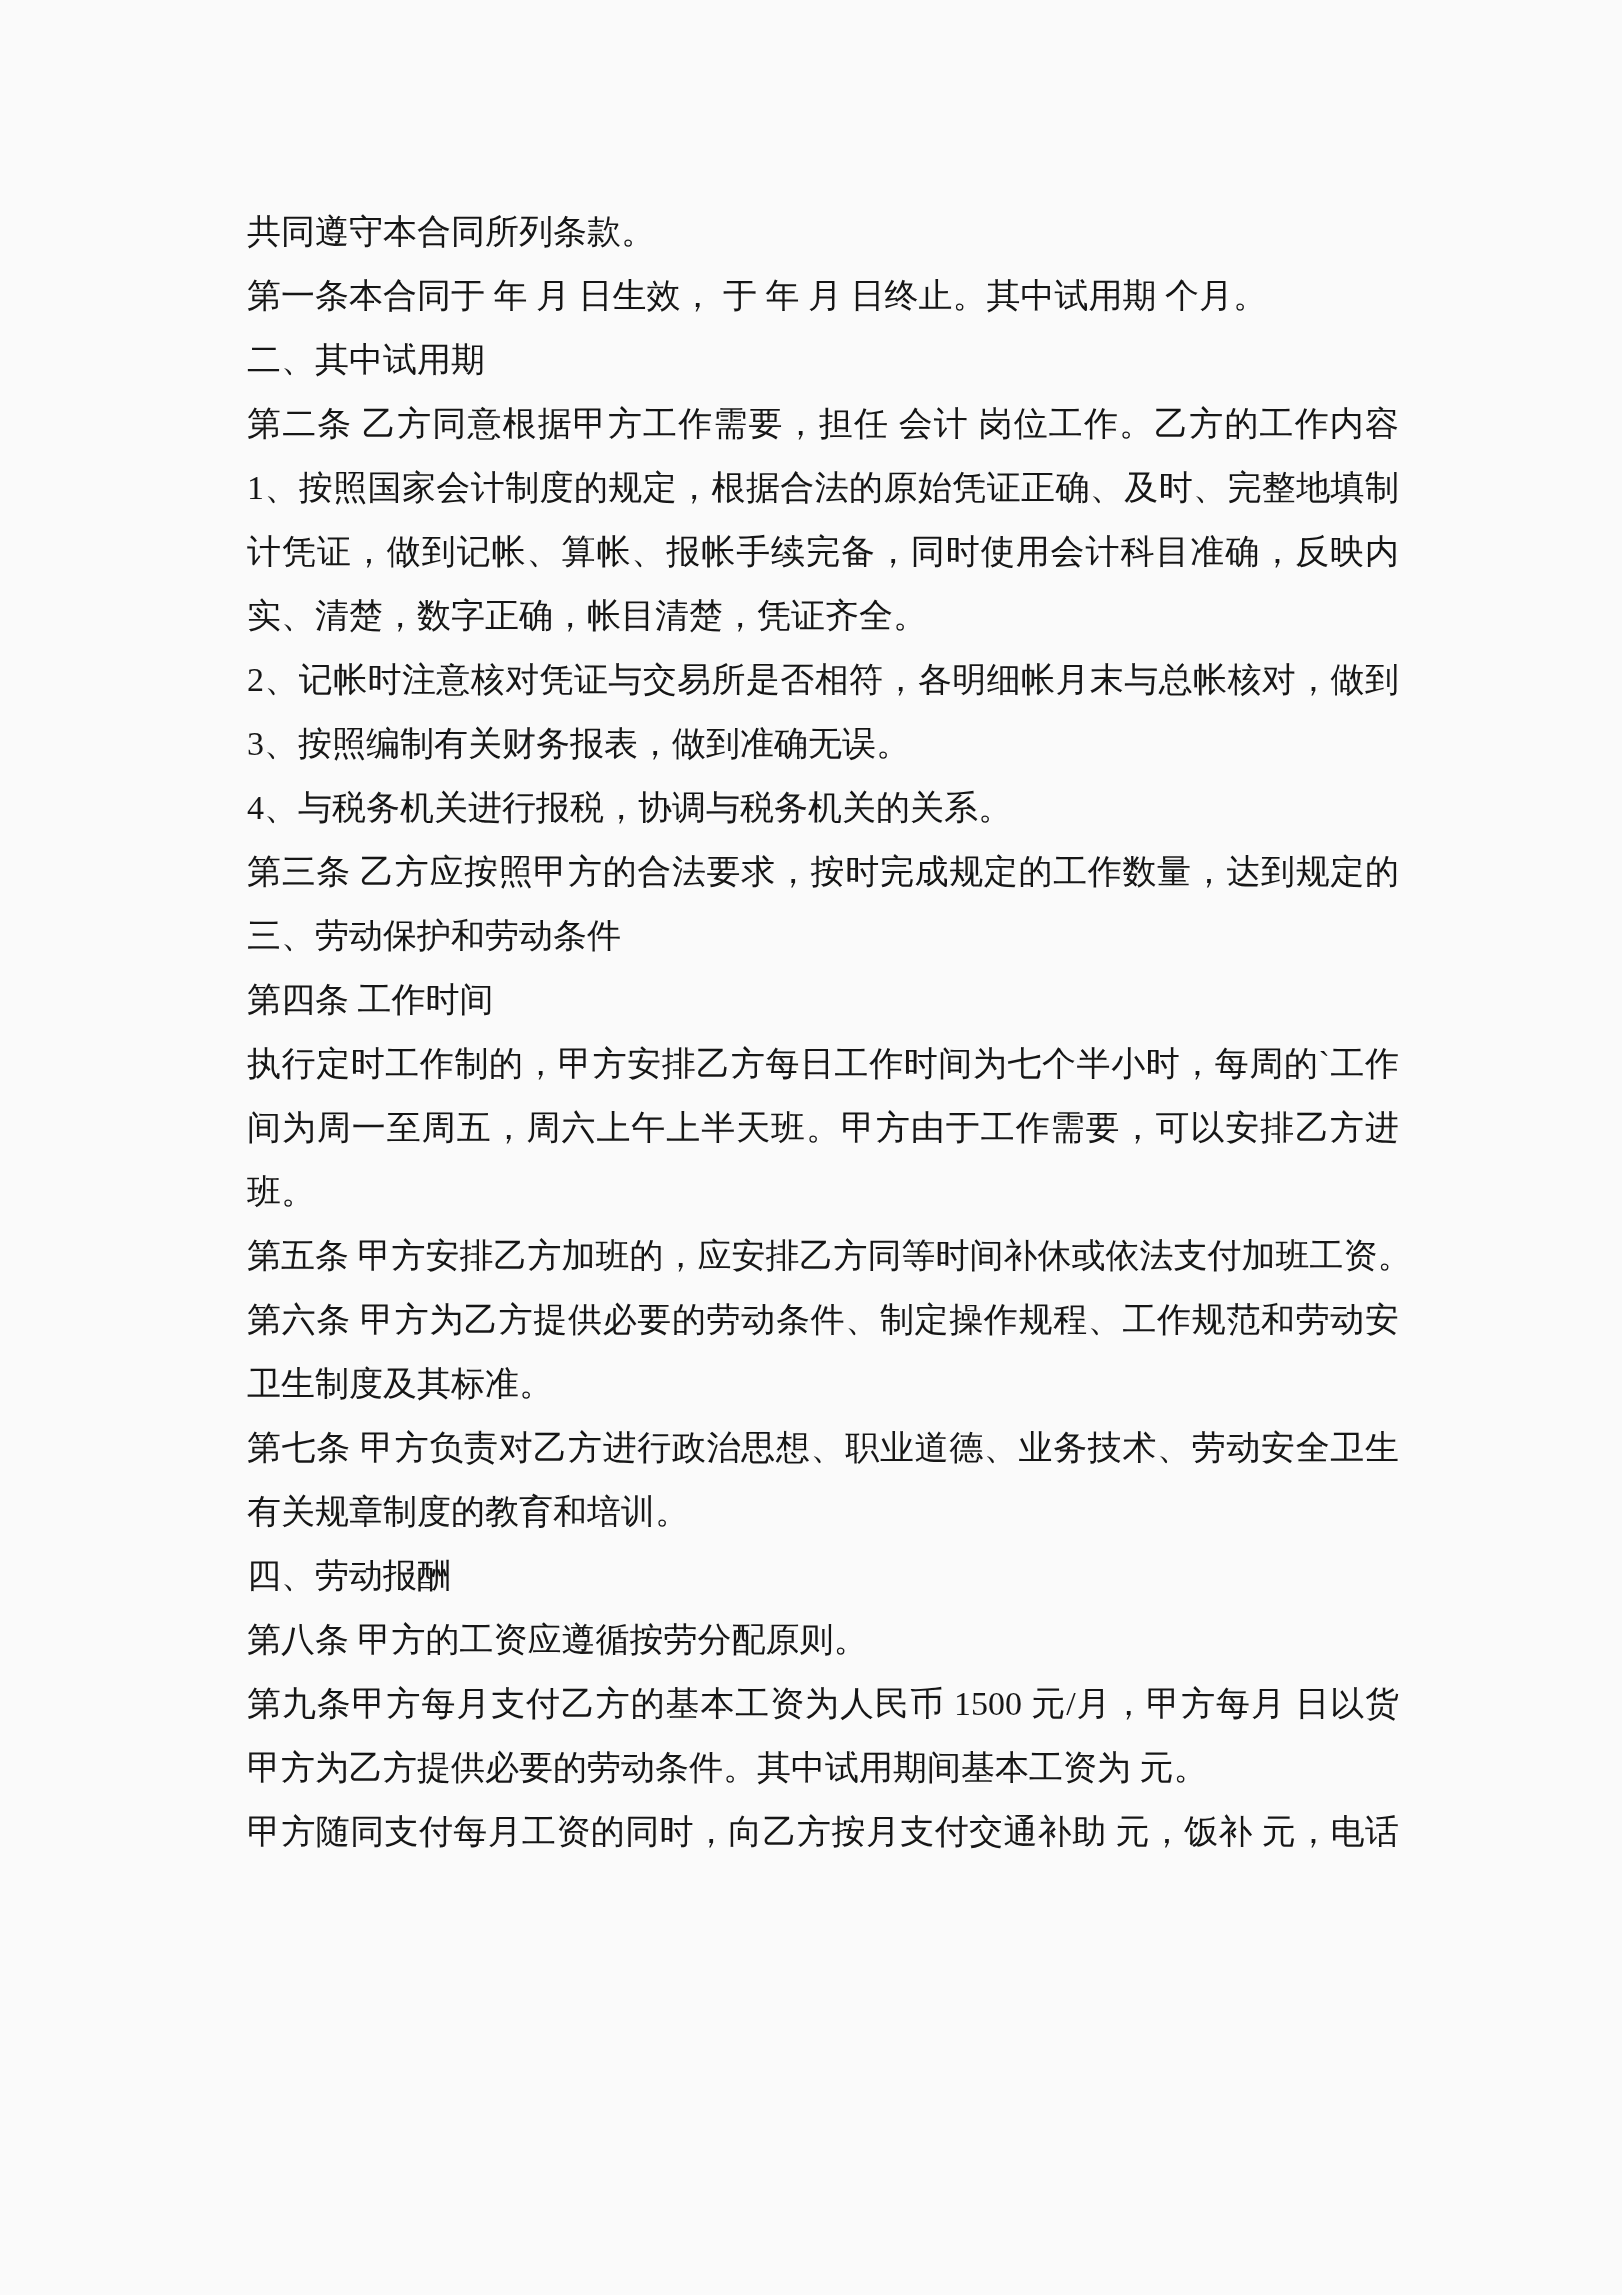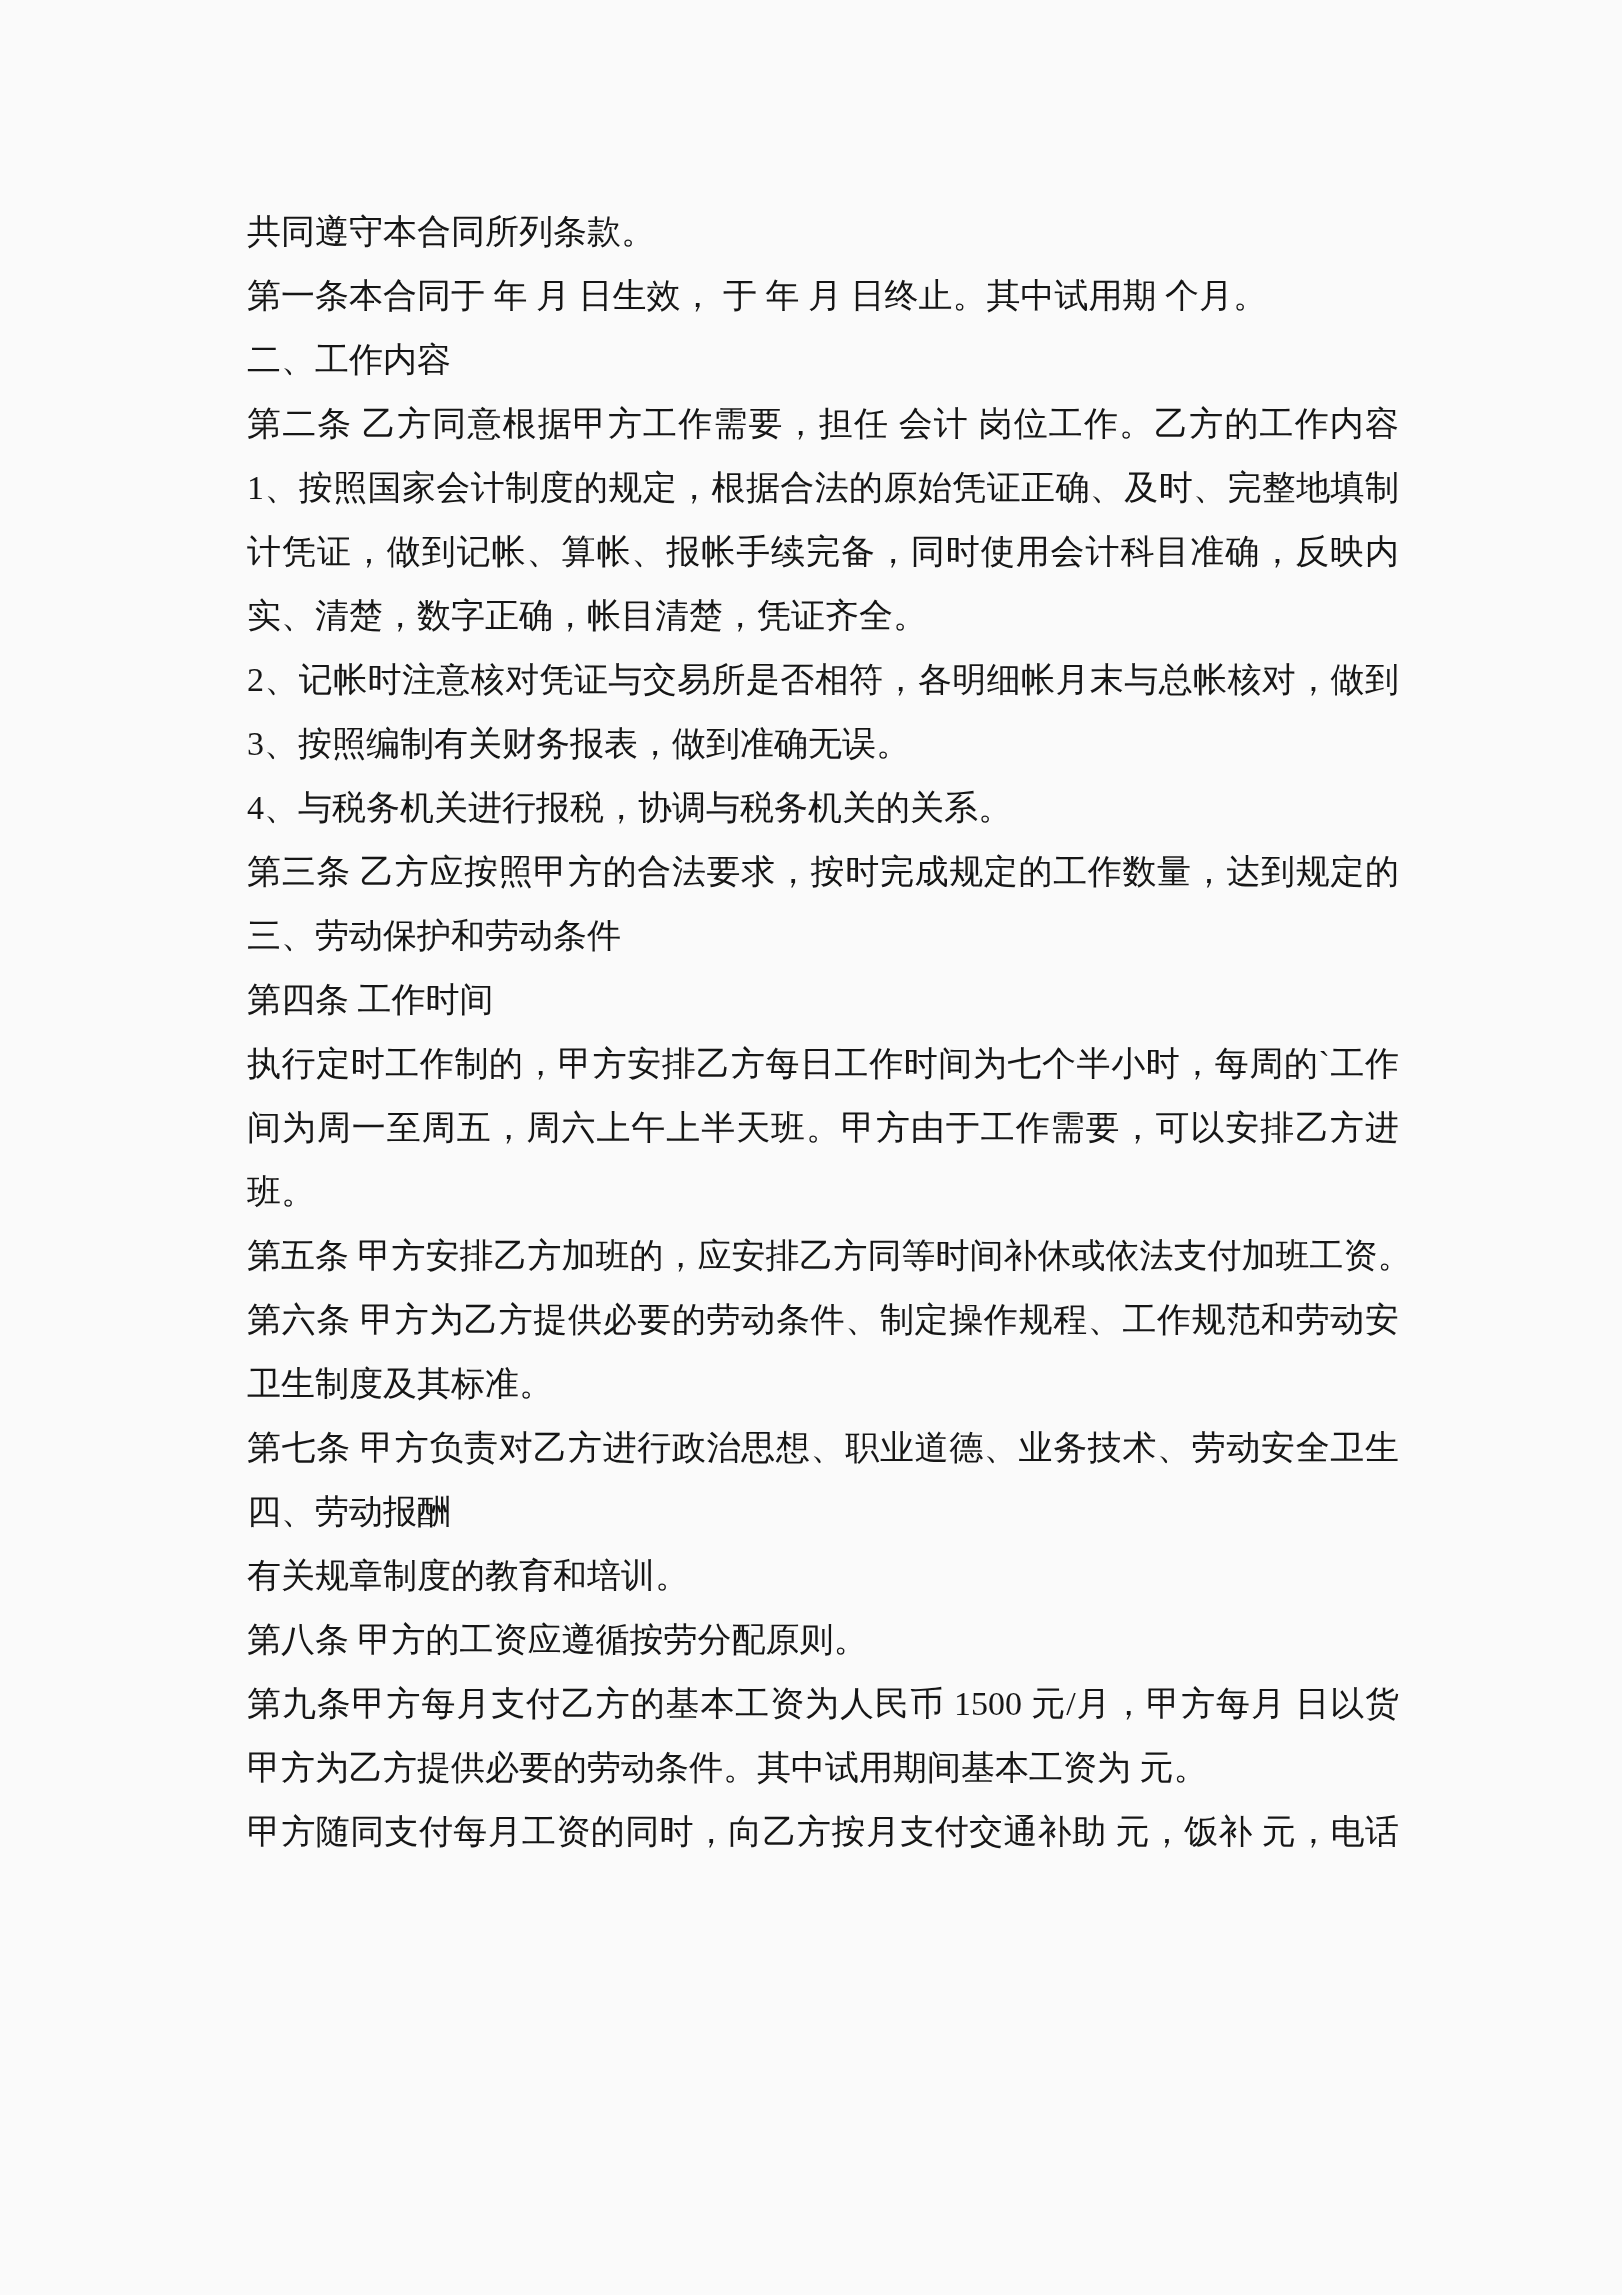--- a/index.html
+++ b/index.html
@@ -43,39 +43,39 @@
     overflow: hidden;
   }
 </style>
 </head>
 <body>
 
 <div class="page">
   <div class="textblock">
     <div class="line">共同遵守本合同所列条款。</div>
     <div class="line">第一条本合同于 年 月 日生效， 于 年 月 日终止。其中试用期 个月。</div>
-    <div class="line">二、工作内容</div>
+    <div class="line">二、其中试用期</div>
     <div class="line full">第二条 乙方同意根据甲方工作需要，担任 会计 岗位工作。乙方的工作内容为：</div>
     <div class="line full">1、按照国家会计制度的规定，根据合法的原始凭证正确、及时、完整地填制会</div>
     <div class="line full">计凭证，做到记帐、算帐、报帐手续完备，同时使用会计科目准确，反映内容真</div>
     <div class="line">实、清楚，数字正确，帐目清楚，凭证齐全。</div>
     <div class="line full">2、记帐时注意核对凭证与交易所是否相符，各明细帐月末与总帐核对，做到帐</div>
     <div class="line">3、按照编制有关财务报表，做到准确无误。</div>
     <div class="line">4、与税务机关进行报税，协调与税务机关的关系。</div>
     <div class="line full">第三条 乙方应按照甲方的合法要求，按时完成规定的工作数量，达到规定的质</div>
     <div class="line">三、劳动保护和劳动条件</div>
     <div class="line">第四条 工作时间</div>
     <div class="line full">执行定时工作制的，甲方安排乙方每日工作时间为七个半小时，每周的`工作时</div>
     <div class="line full">间为周一至周五，周六上午上半天班。甲方由于工作需要，可以安排乙方进行加</div>
     <div class="line">班。</div>
     <div class="line">第五条 甲方安排乙方加班的，应安排乙方同等时间补休或依法支付加班工资。</div>
     <div class="line full">第六条 甲方为乙方提供必要的劳动条件、制定操作规程、工作规范和劳动安全</div>
     <div class="line">卫生制度及其标准。</div>
     <div class="line full">第七条 甲方负责对乙方进行政治思想、职业道德、业务技术、劳动安全卫生及</div>
+    <div class="line">有关规章制度的教育和培训。</div>
     <div class="line">四、劳动报酬</div>
-    <div class="line">有关规章制度的教育和培训。</div>
     <div class="line">第八条 甲方的工资应遵循按劳分配原则。</div>
     <div class="line full">第九条甲方每月支付乙方的基本工资为人民币 1500 元/月，甲方每月 日以货币</div>
     <div class="line">甲方为乙方提供必要的劳动条件。其中试用期间基本工资为 元。</div>
     <div class="line full">甲方随同支付每月工资的同时，向乙方按月支付交通补助 元，饭补 元，电话补</div>
   </div>
 </div>
 
 
 </body></html>

